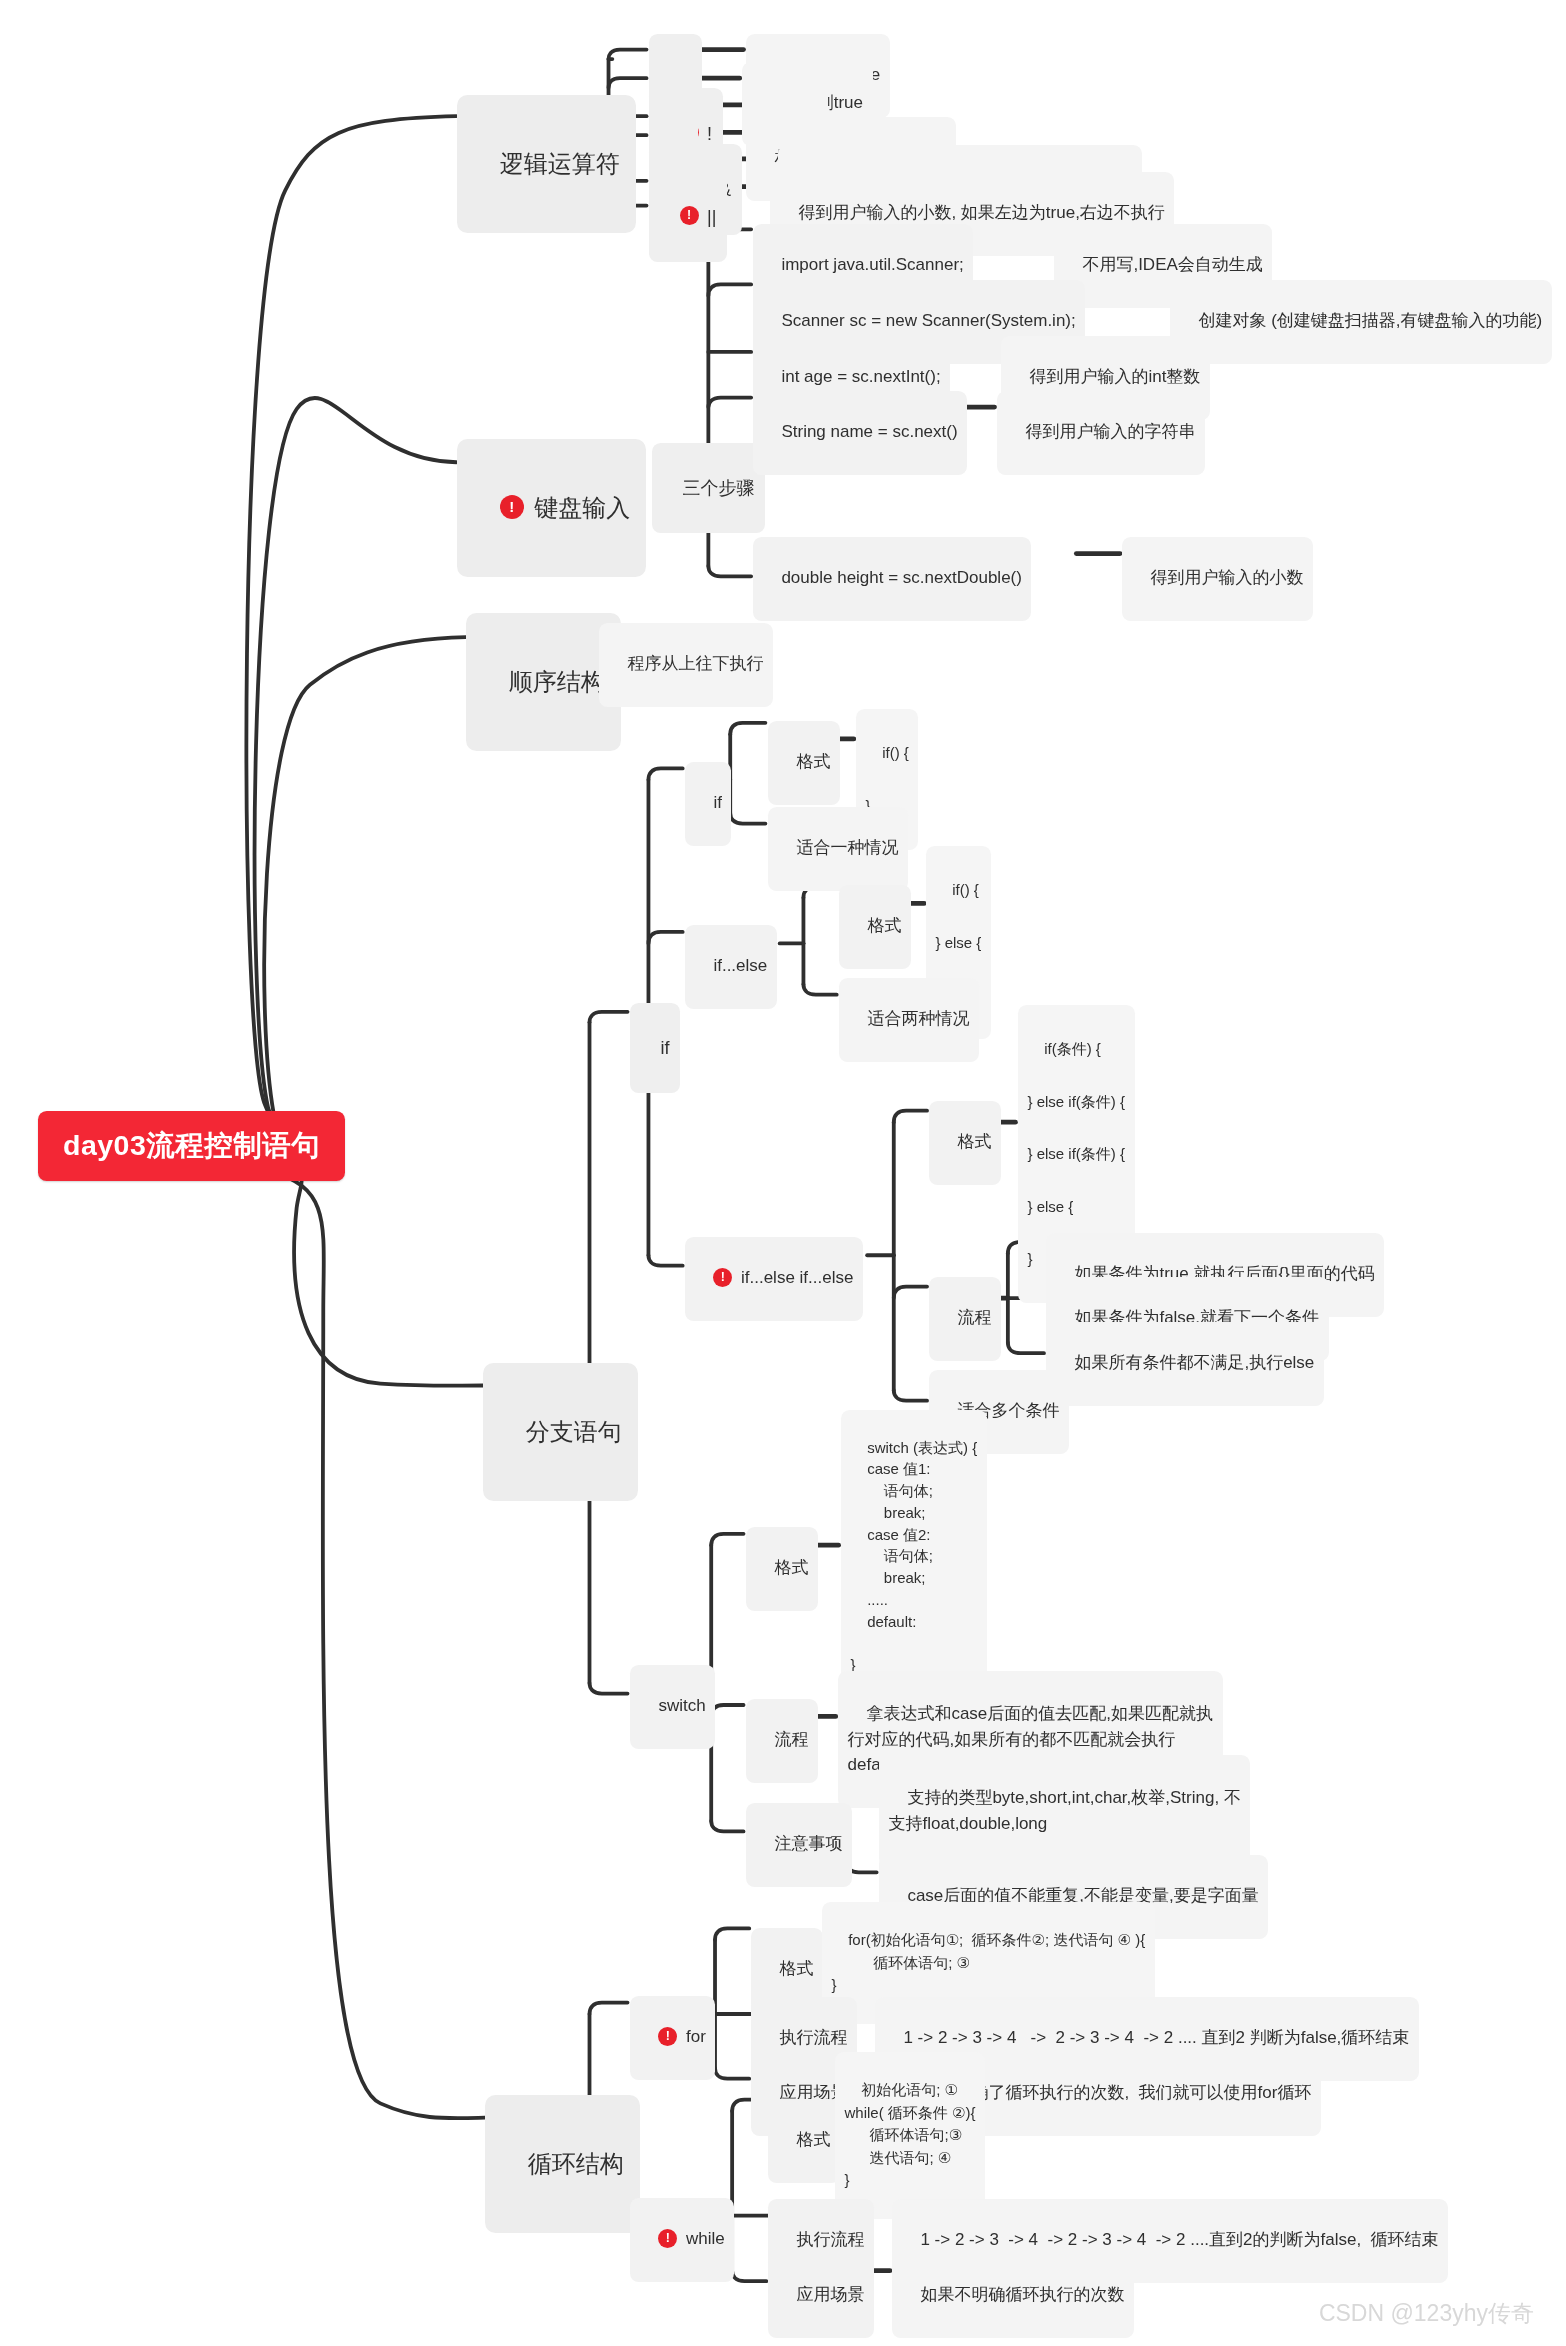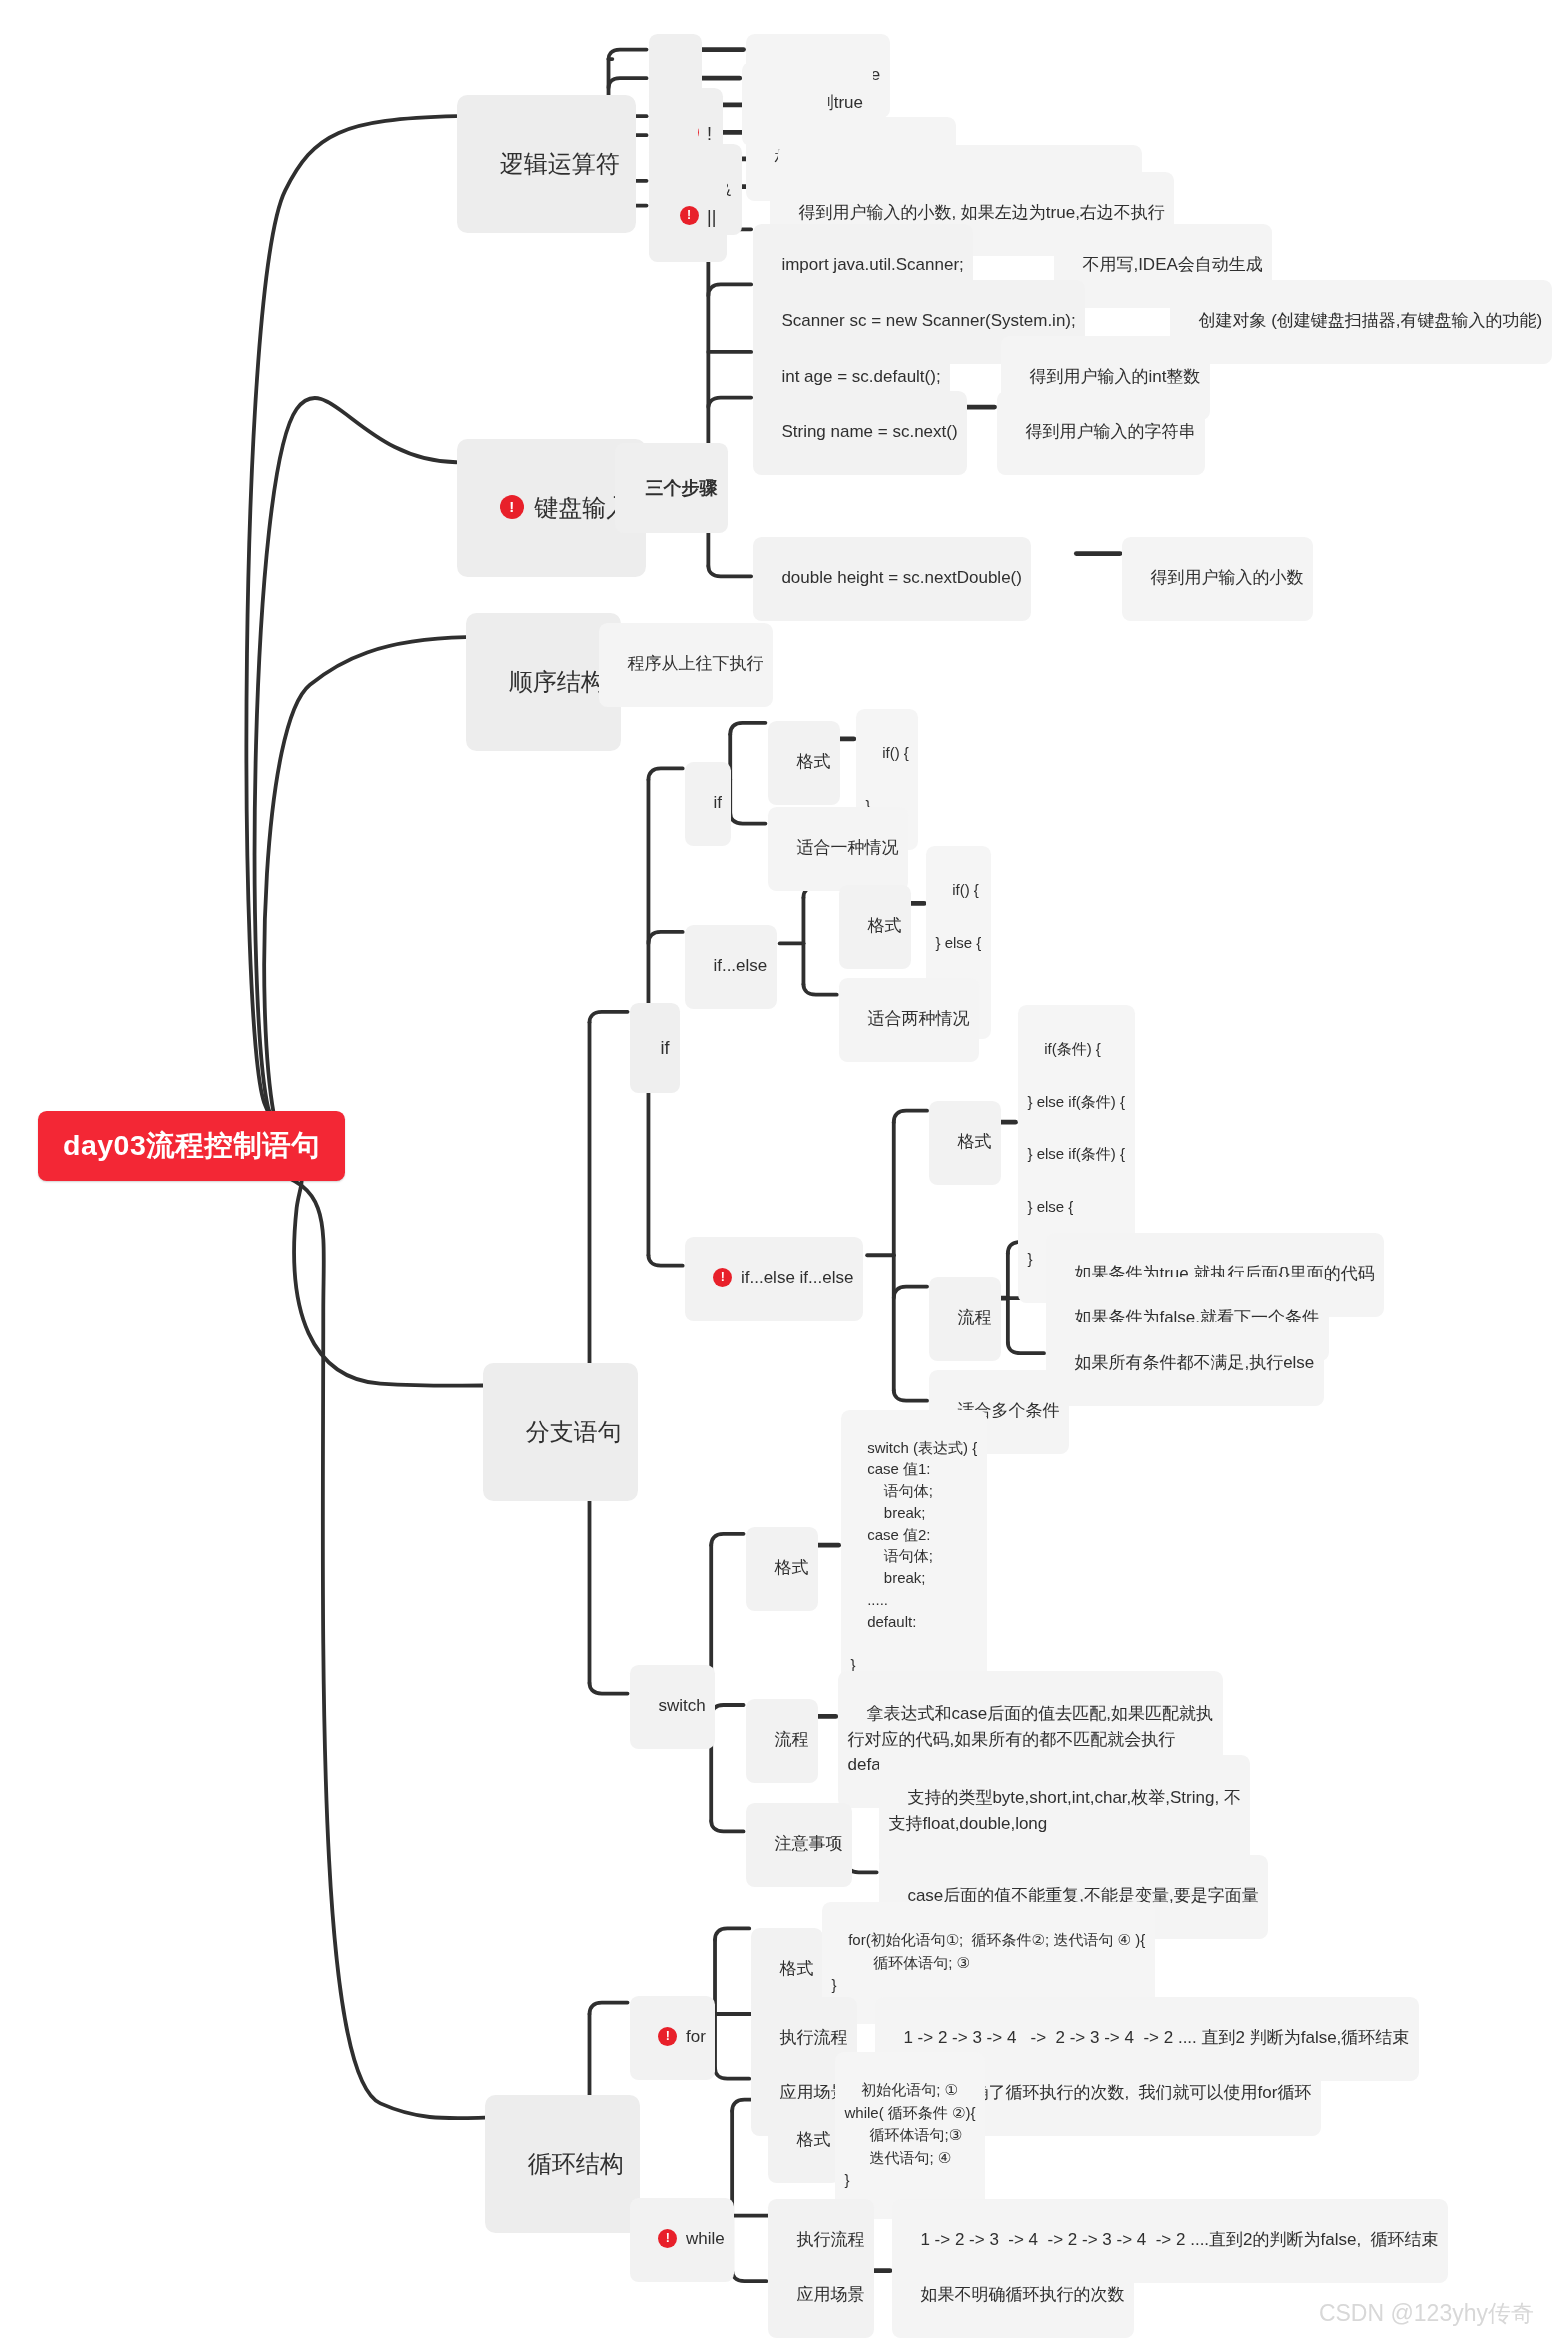--- a/index.html
+++ b/index.html
@@ -251,40 +251,40 @@
   <div class="node lvl2" style="left:649px; top:171px;">
     <span class="badge">!</span><span class="lbl">||</span>
   </div>
   <div class="node leaf" style="left:770px; top:172px;">
     <span>得到用户输入的小数, 如果左边为true,右边不执行</span>
   </div>
 
   <div class="node lvl1" style="left:457px; top:439px;">
     <span class="badge">!</span><span class="lbl">键盘输入</span>
   </div>
-  <div class="node lvl2" style="left:615px; top:443px;font-weight:bold;">
+  <div class="node lvl2" style="left:652px; top:443px;">
     <span>三个步骤</span>
   </div>
 
   <div class="node lvl3" style="left:753px; top:224px;">
     <span>import java.util.Scanner;</span>
   </div>
   <div class="node leaf" style="left:1054px; top:224px;">
     <span>不用写,IDEA会自动生成</span>
   </div>
 
   <div class="node lvl3" style="left:753px; top:280px;">
     <span>Scanner sc = new Scanner(System.in);</span>
   </div>
   <div class="node leaf" style="left:1170px; top:280px;">
     <span>创建对象 (创建键盘扫描器,有键盘输入的功能)</span>
   </div>
 
   <div class="node lvl3" style="left:753px; top:336px;">
-    <span>int age = sc.default();</span>
+    <span>int age = sc.nextInt();</span>
   </div>
   <div class="node leaf" style="left:1001px; top:336px;">
     <span>得到用户输入的int整数</span>
   </div>
 
   <div class="node leaf" style="left:997px; top:391px;">
     <span>得到用户输入的字符串</span>
   </div>
   <div class="node lvl3" style="left:753px; top:391px;">
     <span>String name = sc.next()</span>

